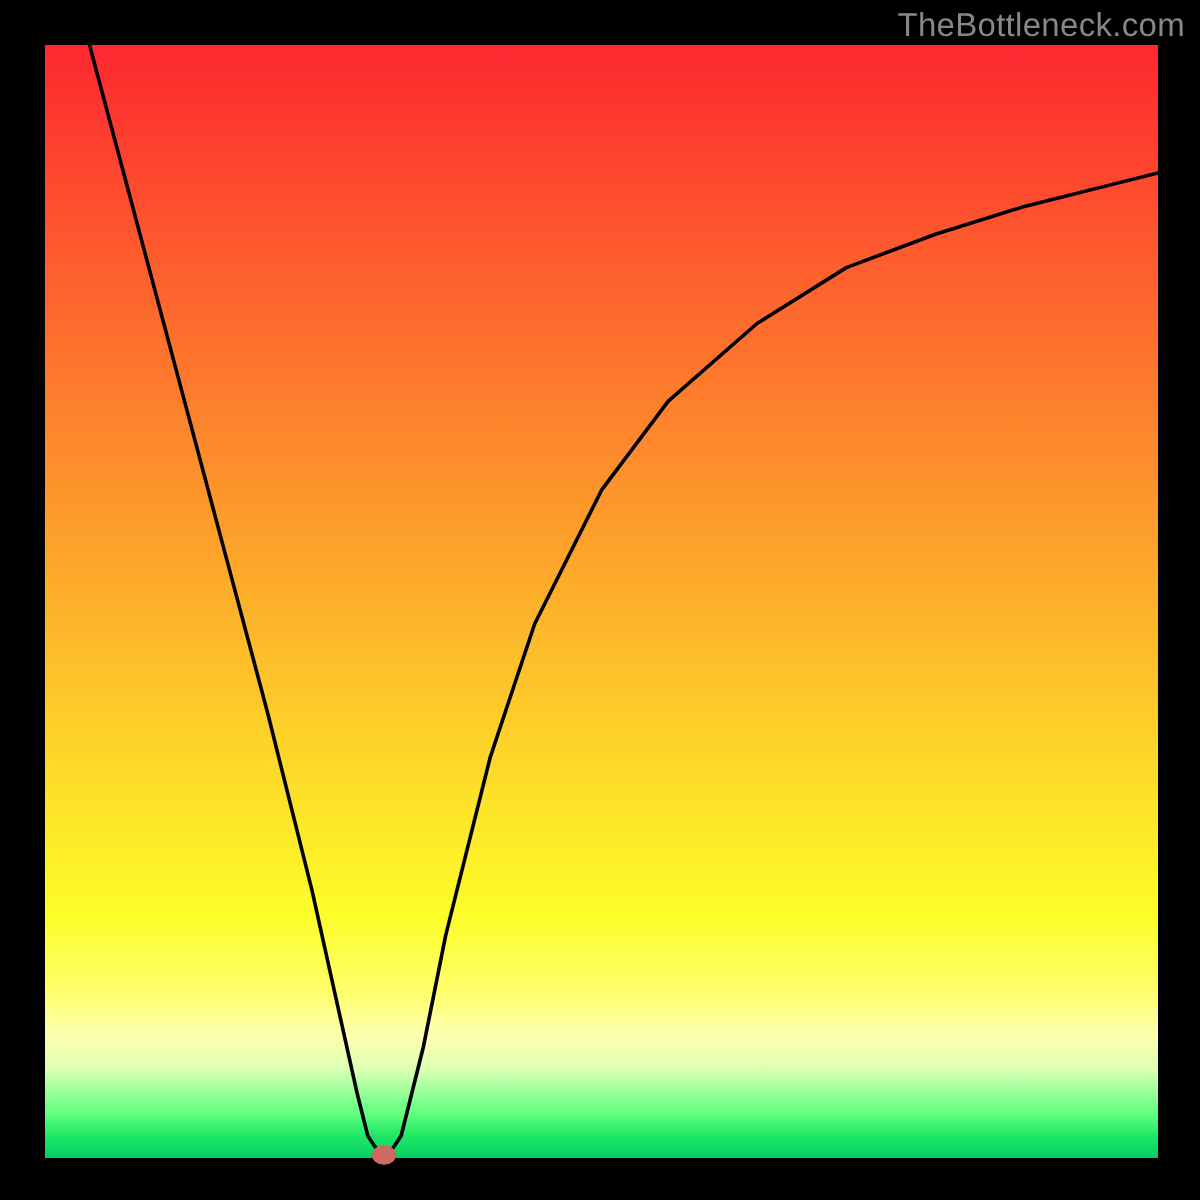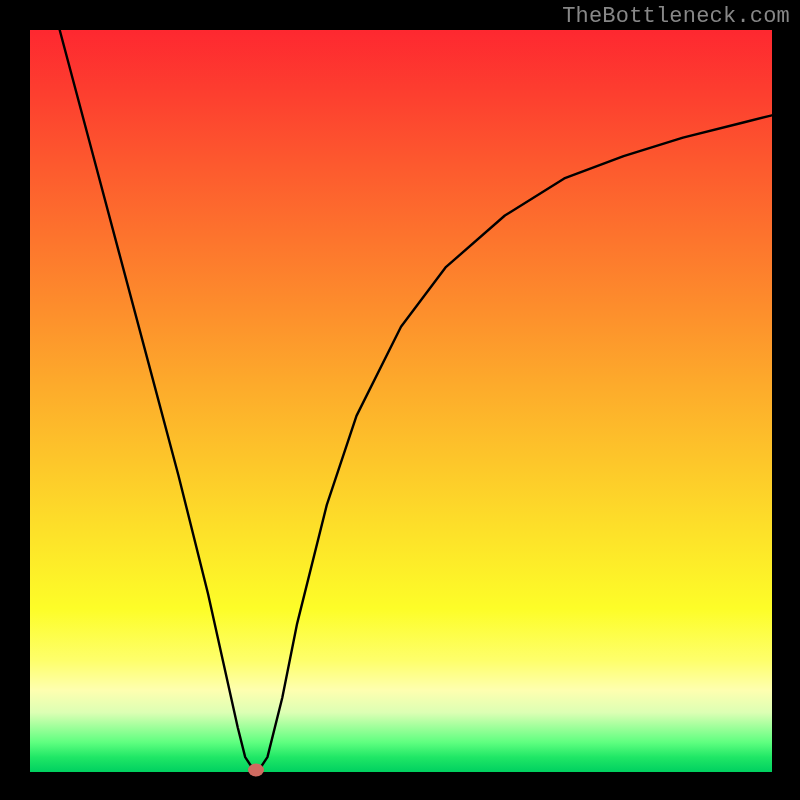--- a/index.html
+++ b/index.html
@@ -53,21 +53,21 @@
     width: 16px;
     height: 13px;
     background: #cf6a60;
     border-radius: 50%;
     transform: translate(-50%, -50%);
   }
   .watermark {
     position: absolute;
     top: 4px;
     right: 10px;
-    font-family: Liberation Mono, monospace;
+    font-family: Liberation Sans, sans-serif;
     font-size: 22px;
     color: #878787;
     letter-spacing: 0.2px;
   }
 </style>
 </head>
 <body>
 
 <div class="frame"></div>
 <div class="plot-area"></div>

